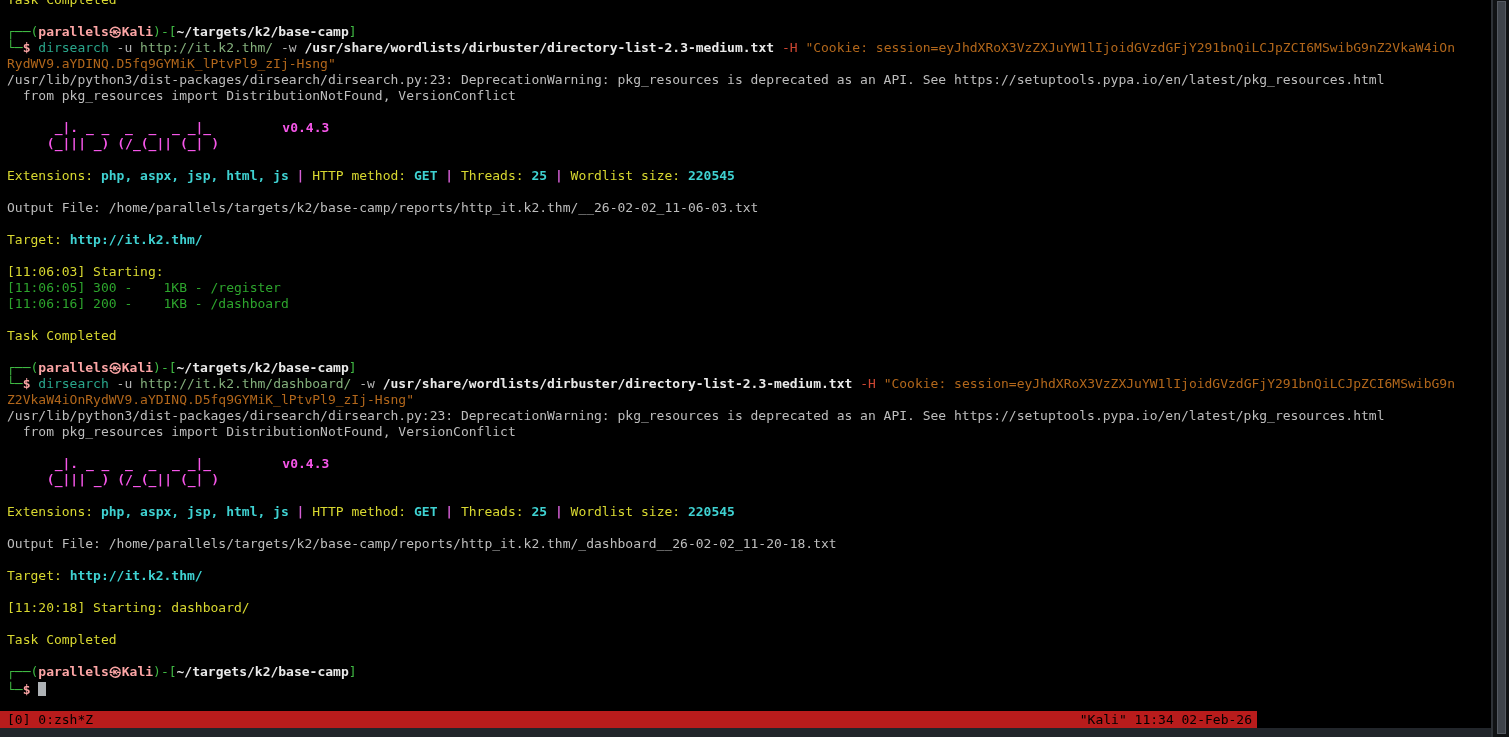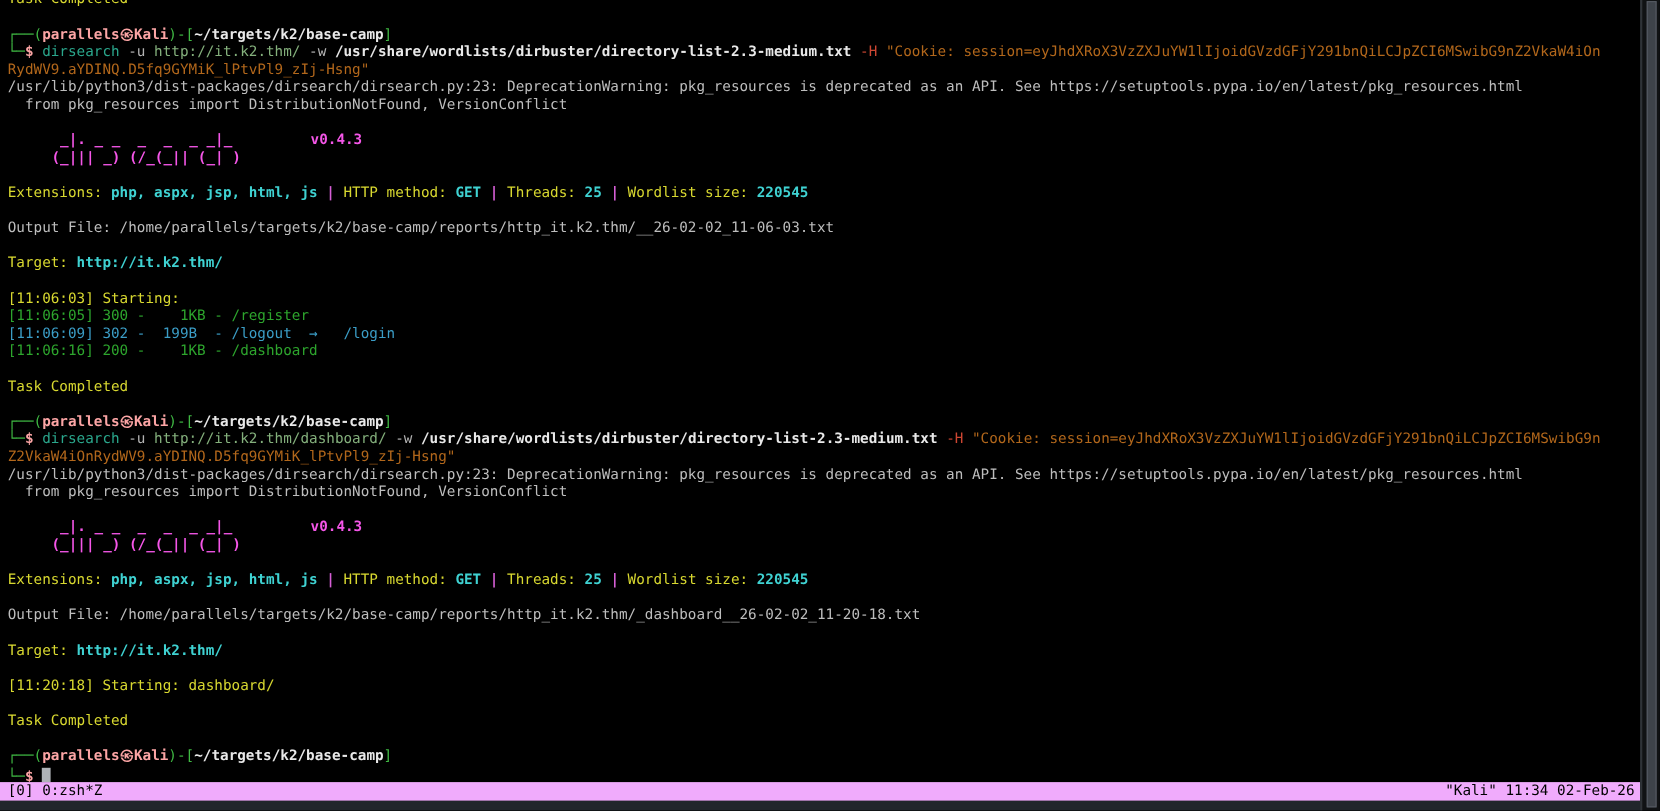--- a/index.html
+++ b/index.html
@@ -18,21 +18,21 @@
   .pnk { color:#f556e8; font-weight:bold;margin-left:32px; }
   .teal{ color:#2aa78c; }
   .arg { color:#84b07c; }
   .opt { color:#b3b3b3; }
   .red { color:#cd4632; }
   .org { color:#b2671b; }
   .gry { color:#bdbdbd; }
   .resg{ color:#2da52d; }
   .resc{ color:#3b9dc6; }
   .cursor { display:inline-block; width:8px; height:14px; background:#aeb2b6; transform:translateY(2px); }
-  .statusbar { position:absolute; left:0; top:711px; width:1491px; height:17px; background:#f0abfc; color:#000;
+  .statusbar { position:absolute; left:0; top:711px; width:1257px; height:17px; background:#b91c1c; color:#000;
                font-size:13px; line-height:17px; display:flex; justify-content:space-between;
                padding:0 5px 0 7px; white-space:pre; }
   .bottom-strip { position:absolute; left:0; top:728px; width:1491px; height:9px; background:#22262b; }
   .sb { position:absolute; right:0; top:0; width:18px; height:737px; background:#101214; border-left:2px solid #2e3237; }
   .sb-thumb { position:absolute; left:4px; top:1px; width:9px; height:733px; background:#3e434a; border:1px solid #565b63; }
 </style>
 </head>
 <body>
 
 <div class="term">
@@ -56,21 +56,20 @@
     <div class="ln"> </div>
 
     <div class="ln gry">Output File: /home/parallels/targets/k2/base-camp/reports/http_it.k2.thm/__26-02-02_11-06-03.txt</div>
     <div class="ln"> </div>
 
     <div class="ln"><span class="yel">Target:</span> <span class="cyn">http://it.k2.thm/</span></div>
     <div class="ln"> </div>
 
     <div class="ln yel">[11:06:03] Starting:</div>
     <div class="ln resg">[11:06:05] 300 -    1KB - /register</div>
-    <div class="ln resc">[11:06:09] 302 -  199B  - /logout  →   /login</div>
     <div class="ln resg">[11:06:16] 200 -    1KB - /dashboard</div>
     <div class="ln"> </div>
 
     <div class="ln yel">Task Completed</div>
     <div class="ln"> </div>
 
     <div class="ln"><span class="grn">┌──(</span><span class="blu">parallels㉿Kali</span><span class="grn">)-[</span><span class="wht b">~/targets/k2/base-camp</span><span class="grn">]</span></div>
     <div class="ln"><span class="grn">└─</span><span class="blu">$</span> <span class="teal">dirsearch</span> <span class="opt">-u</span> <span class="arg">http://it.k2.thm/dashboard/</span> <span class="opt">-w</span> <span class="wht b">/usr/share/wordlists/dirbuster/directory-list-2.3-medium.txt</span> <span class="red">-H</span> <span class="org">"Cookie: session=eyJhdXRoX3VzZXJuYW1lIjoidGVzdGFjY291bnQiLCJpZCI6MSwibG9n</span></div>
     <div class="ln"><span class="org">Z2VkaW4iOnRydWV9.aYDINQ.D5fq9GYMiK_lPtvPl9_zIj-Hsng"</span></div>
     <div class="ln gry">/usr/lib/python3/dist-packages/dirsearch/dirsearch.py:23: DeprecationWarning: pkg_resources is deprecated as an API. See https://setuptools.pypa.io/en/latest/pkg_resources.html</div>

